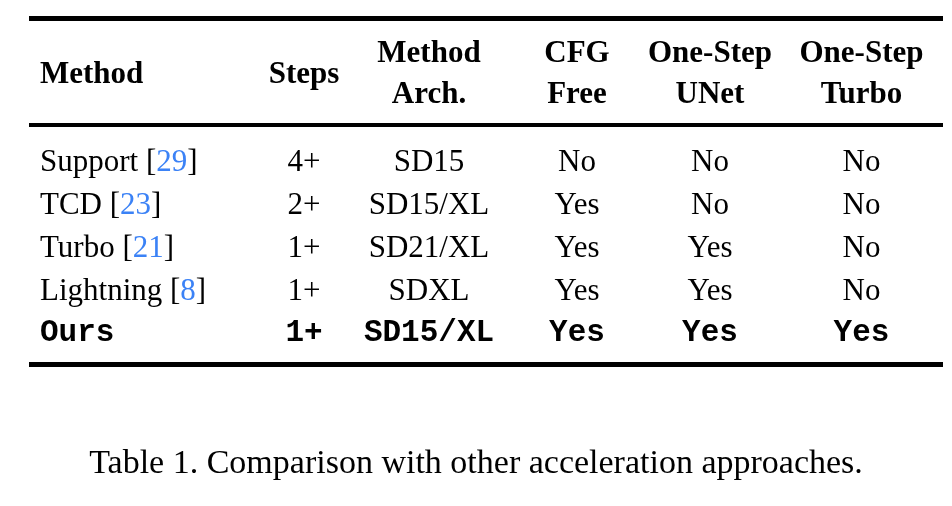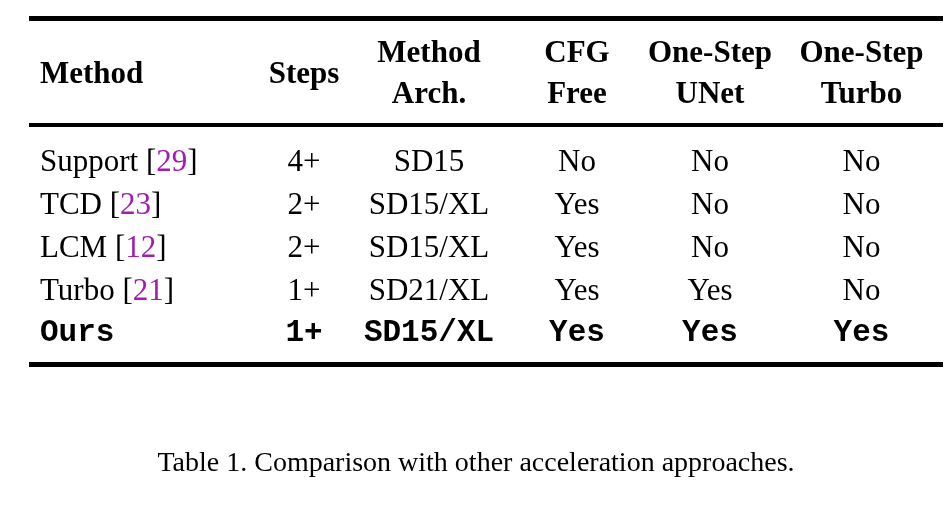--- a/index.html
+++ b/index.html
@@ -50,32 +50,32 @@
     height: 43px;
     line-height: 43px;
     font-size: 31px;
     white-space: nowrap;
   }
   tbody tr:first-child td { padding-top: 12px; }
   tbody tr:last-child td  { padding-bottom: 8px; }
   .c-left   { text-align: left; padding-left: 11px; }
   .c-center { text-align: center; }
   .cite {
-    color: #a21caf;
+    color: #3b82f6;
     text-decoration: none;
     cursor: pointer;
   }
   .row-bold td, .row-bold span { font-weight: bold; font-family: Liberation Mono, monospace; }
   .caption {
     position: absolute;
     left: 0;
     top: 444px;
     width: 952px;
     text-align: center;
-    font-size: 28px;
+    font-size: 34px;
     line-height: 36px;
   }
 </style>
 </head>
 <body>
 
 <div id="app">
 
   <div class="table-wrap">
     <table class="cmp">
@@ -126,38 +126,38 @@
 
         <tr>
           <td class="c-left"><span>TCD</span><span> [</span><span class="cite">23</span><span>]</span></td>
           <td class="c-center">2+</td>
           <td class="c-center">SD15/XL</td>
           <td class="c-center">Yes</td>
           <td class="c-center">No</td>
           <td class="c-center">No</td>
         </tr>
 
-        <tr>
-          <td class="c-left"><span>LCM</span><span> [</span><span class="cite">12</span><span>]</span></td>
-          <td class="c-center">2+</td>
-          <td class="c-center">SD15/XL</td>
-          <td class="c-center">Yes</td>
-          <td class="c-center">No</td>
-          <td class="c-center">No</td>
-        </tr>
 
         <tr>
           <td class="c-left"><span>Turbo</span><span> [</span><span class="cite">21</span><span>]</span></td>
           <td class="c-center">1+</td>
           <td class="c-center">SD21/XL</td>
           <td class="c-center">Yes</td>
           <td class="c-center">Yes</td>
           <td class="c-center">No</td>
         </tr>
 
+        <tr>
+          <td class="c-left"><span>Lightning</span><span> [</span><span class="cite">8</span><span>]</span></td>
+          <td class="c-center">1+</td>
+          <td class="c-center">SDXL</td>
+          <td class="c-center">Yes</td>
+          <td class="c-center">Yes</td>
+          <td class="c-center">No</td>
+        </tr>
 
         <tr class="row-bold">
           <td class="c-left"><span>Ours</span><span></span><span class="cite"></span><span></span></td>
           <td class="c-center">1+</td>
           <td class="c-center">SD15/XL</td>
           <td class="c-center">Yes</td>
           <td class="c-center">Yes</td>
           <td class="c-center">Yes</td>
         </tr>
 

